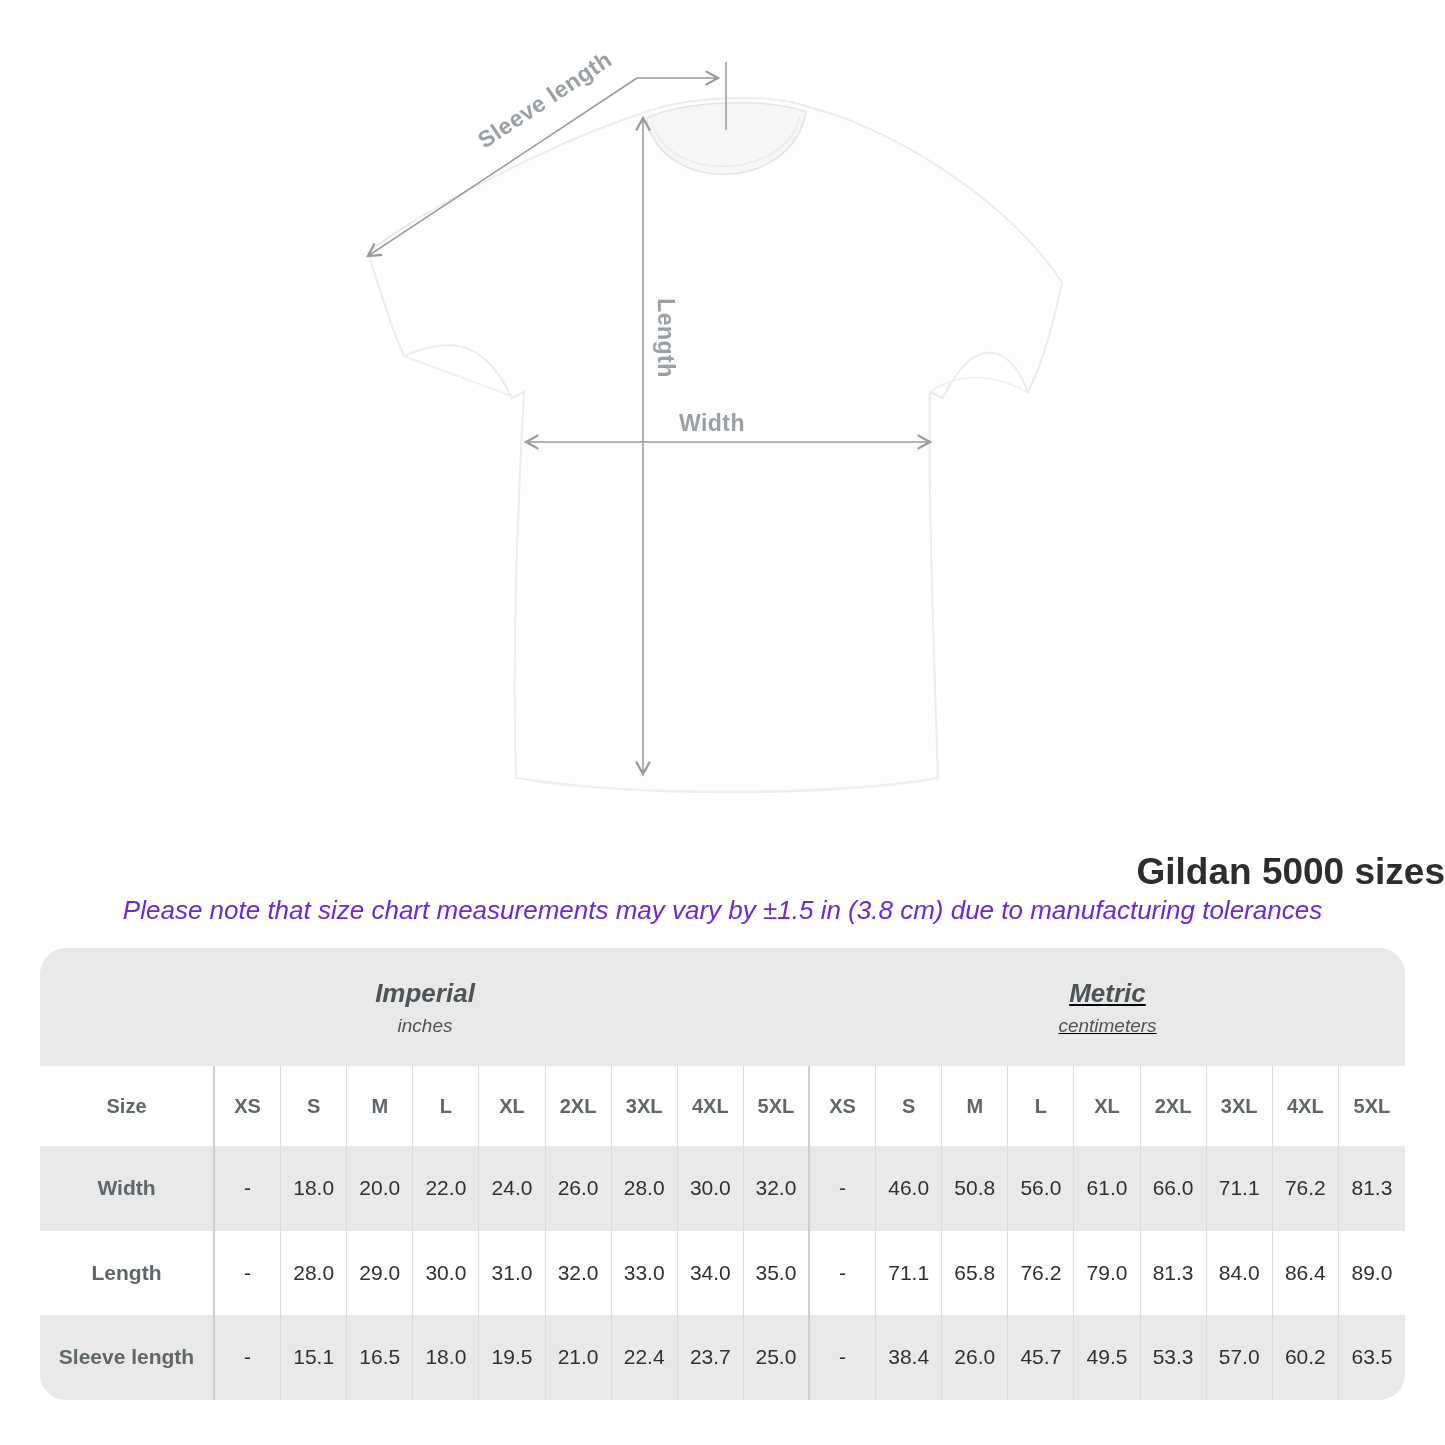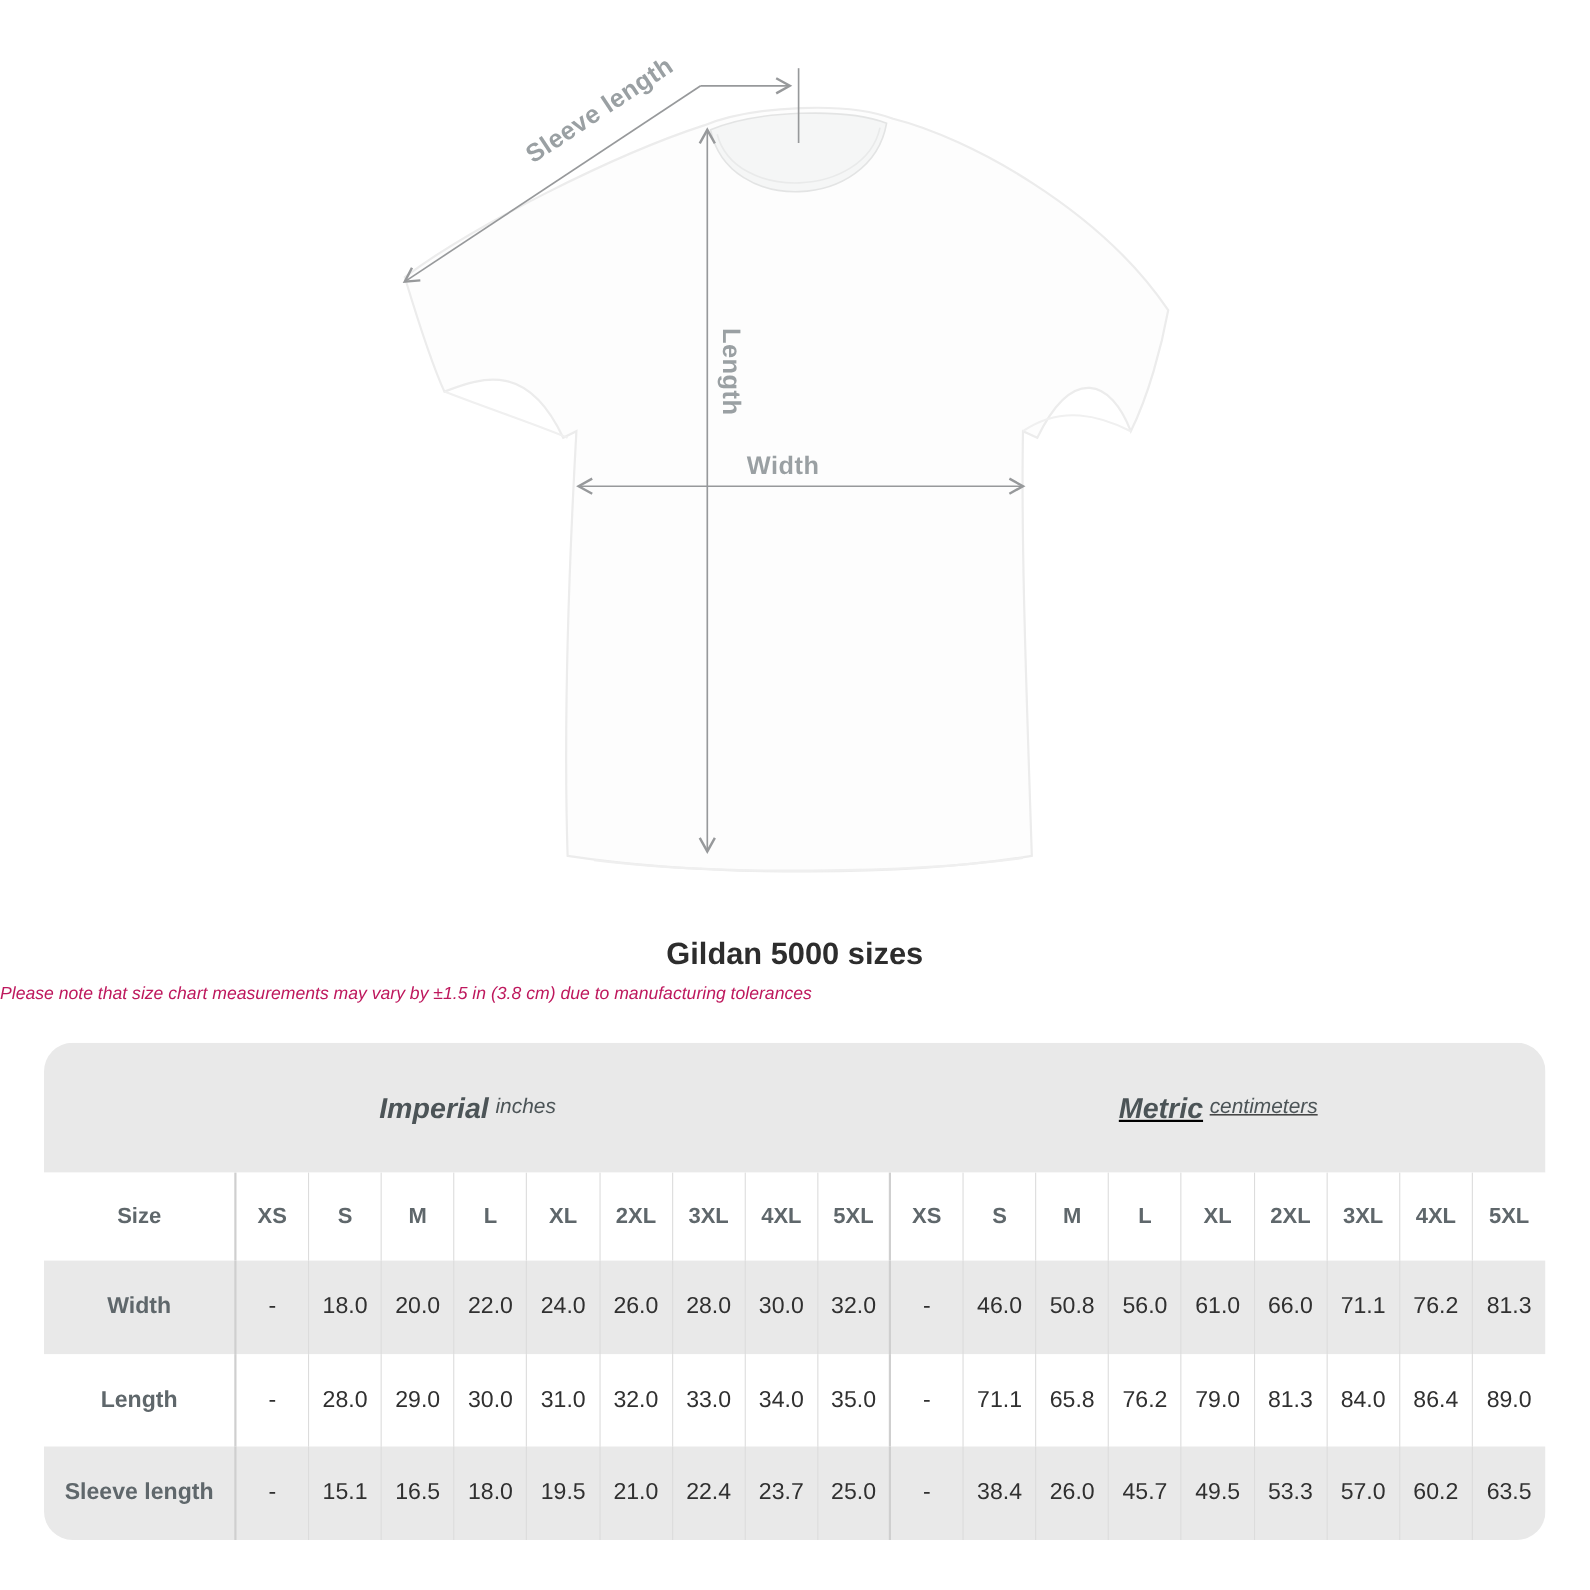--- a/index.html
+++ b/index.html
@@ -22,37 +22,37 @@
   .figure svg{position:absolute;left:0;top:0;}
   .measure-label{
     position:absolute;font-weight:bold;font-size:23px;color:var(--label-gray);
     letter-spacing:.5px;white-space:nowrap;
   }
   .measure-label.sleeve{left:545px;top:100px;transform:translate(-50%,-50%) rotate(-33.5deg);}
   .measure-label.length{left:665px;top:338px;transform:translate(-50%,-50%) rotate(90deg);}
   .measure-label.width{left:712px;top:423px;transform:translate(-50%,-50%);}
   
   .title{
-    position:absolute;left:0;top:851px;width:100%;text-align:center;
-    font-size:28px;font-weight:bold;color:#2d2d2d;
+    position:absolute;left:0;top:851px;width:100%;text-align:right;
+    font-size:37px;font-weight:bold;color:#2d2d2d;
   }
   .note{
-    position:absolute;left:0;top:895px;width:100%;text-align:left;
-    font-size:16px;font-style:italic;color:#be185d;
+    position:absolute;left:0;top:895px;width:100%;text-align:center;
+    font-size:26px;font-style:italic;color:#6d28d9;
   }
   
   .size-table{
     position:absolute;left:40px;top:948px;width:1365px;height:452px;
     border-radius:26px;overflow:hidden;background:#ffffff;
   }
   .band{
     display:grid;grid-template-columns:175px repeat(18,1fr);
     height:118px;background:var(--band-bg);
   }
-  .band-cell{display:flex;flex-direction:row;align-items:center;justify-content:center;gap:6px;}
+  .band-cell{display:flex;flex-direction:column;align-items:center;justify-content:center;gap:6px;}
   .band-cell.imperial{grid-column:1 / span 10;}
   .band-cell.metric{grid-column:11 / span 9;text-decoration:underline;}
   .band-title{font-size:26px;font-weight:bold;font-style:italic;color:#4c5457;}
   .band-sub{font-size:19px;font-style:italic;color:#4c5457;}
   .trow{
     display:grid;grid-template-columns:175px repeat(18,1fr);
   }
   .trow.head-row{height:80px;background:#ffffff;}
   .trow.data-row{height:84.6px;}
   .trow.data-row.alt{background:var(--row-alt-bg);}

